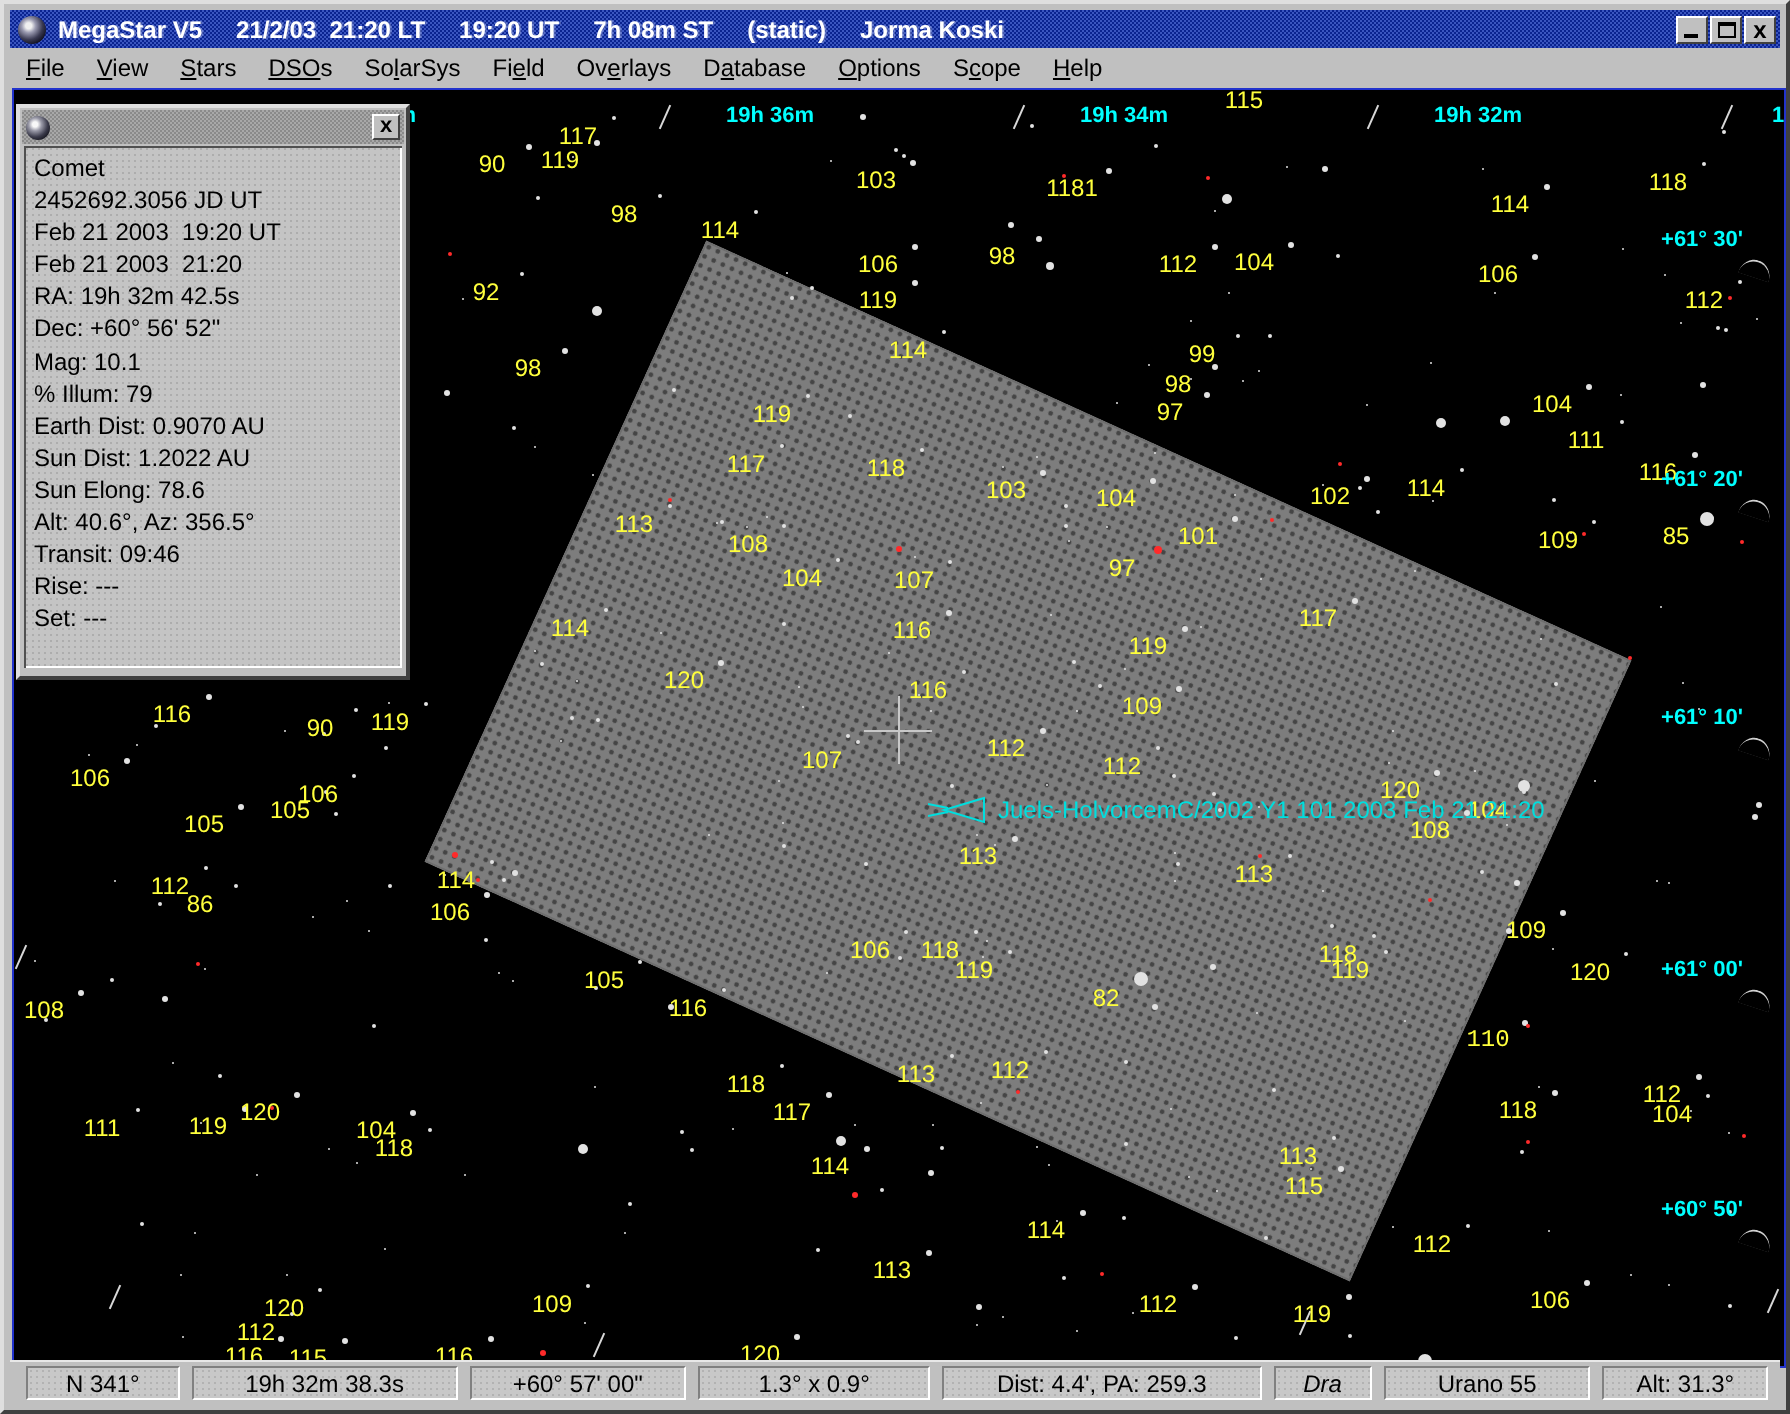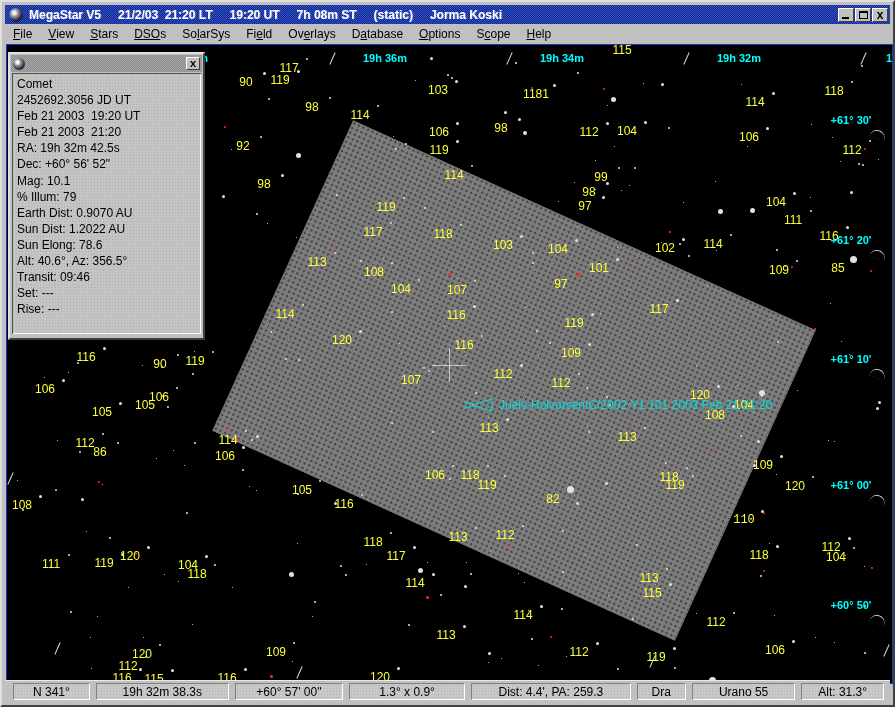--- a/index.html
+++ b/index.html
@@ -634,29 +634,29 @@
         <div class="panel-line">Feb 21 2003  21:20</div>
         <div class="panel-line">RA: 19h 32m 42.5s</div>
         <div class="panel-line">Dec: +60° 56' 52"</div>
         <div class="panel-line">Mag: 10.1</div>
         <div class="panel-line">% Illum: 79</div>
         <div class="panel-line">Earth Dist: 0.9070 AU</div>
         <div class="panel-line">Sun Dist: 1.2022 AU</div>
         <div class="panel-line">Sun Elong: 78.6</div>
         <div class="panel-line">Alt: 40.6°, Az: 356.5°</div>
         <div class="panel-line">Transit: 09:46</div>
+        <div class="panel-line">Rise: ---</div>
         <div class="panel-line">Set: ---</div>
-        <div class="panel-line">Rise: ---</div>
       </div>
   </div>
 
   <div class="statusbar">
       <div class="status-cell" style="width: 78px;">N 341°</div>
       <div class="status-cell" style="width: 135px;">19h 32m 38.3s</div>
       <div class="status-cell" style="width: 110px;">+60° 57' 00"</div>
       <div class="status-cell" style="width: 118px;">1.3° x 0.9°</div>
       <div class="status-cell" style="width: 162px;">Dist: 4.4', PA: 259.3</div>
-      <div class="status-cell" style="width: 50px;">Dra</div>
+      <div class="status-cell" style="width: 50px; font-style: italic;">Dra</div>
       <div class="status-cell" style="width: 105px;">Urano 55</div>
       <div class="status-cell" style="width: 84px;">Alt: 31.3°</div>
     </div>
 
 </div>
 
 </body></html>

